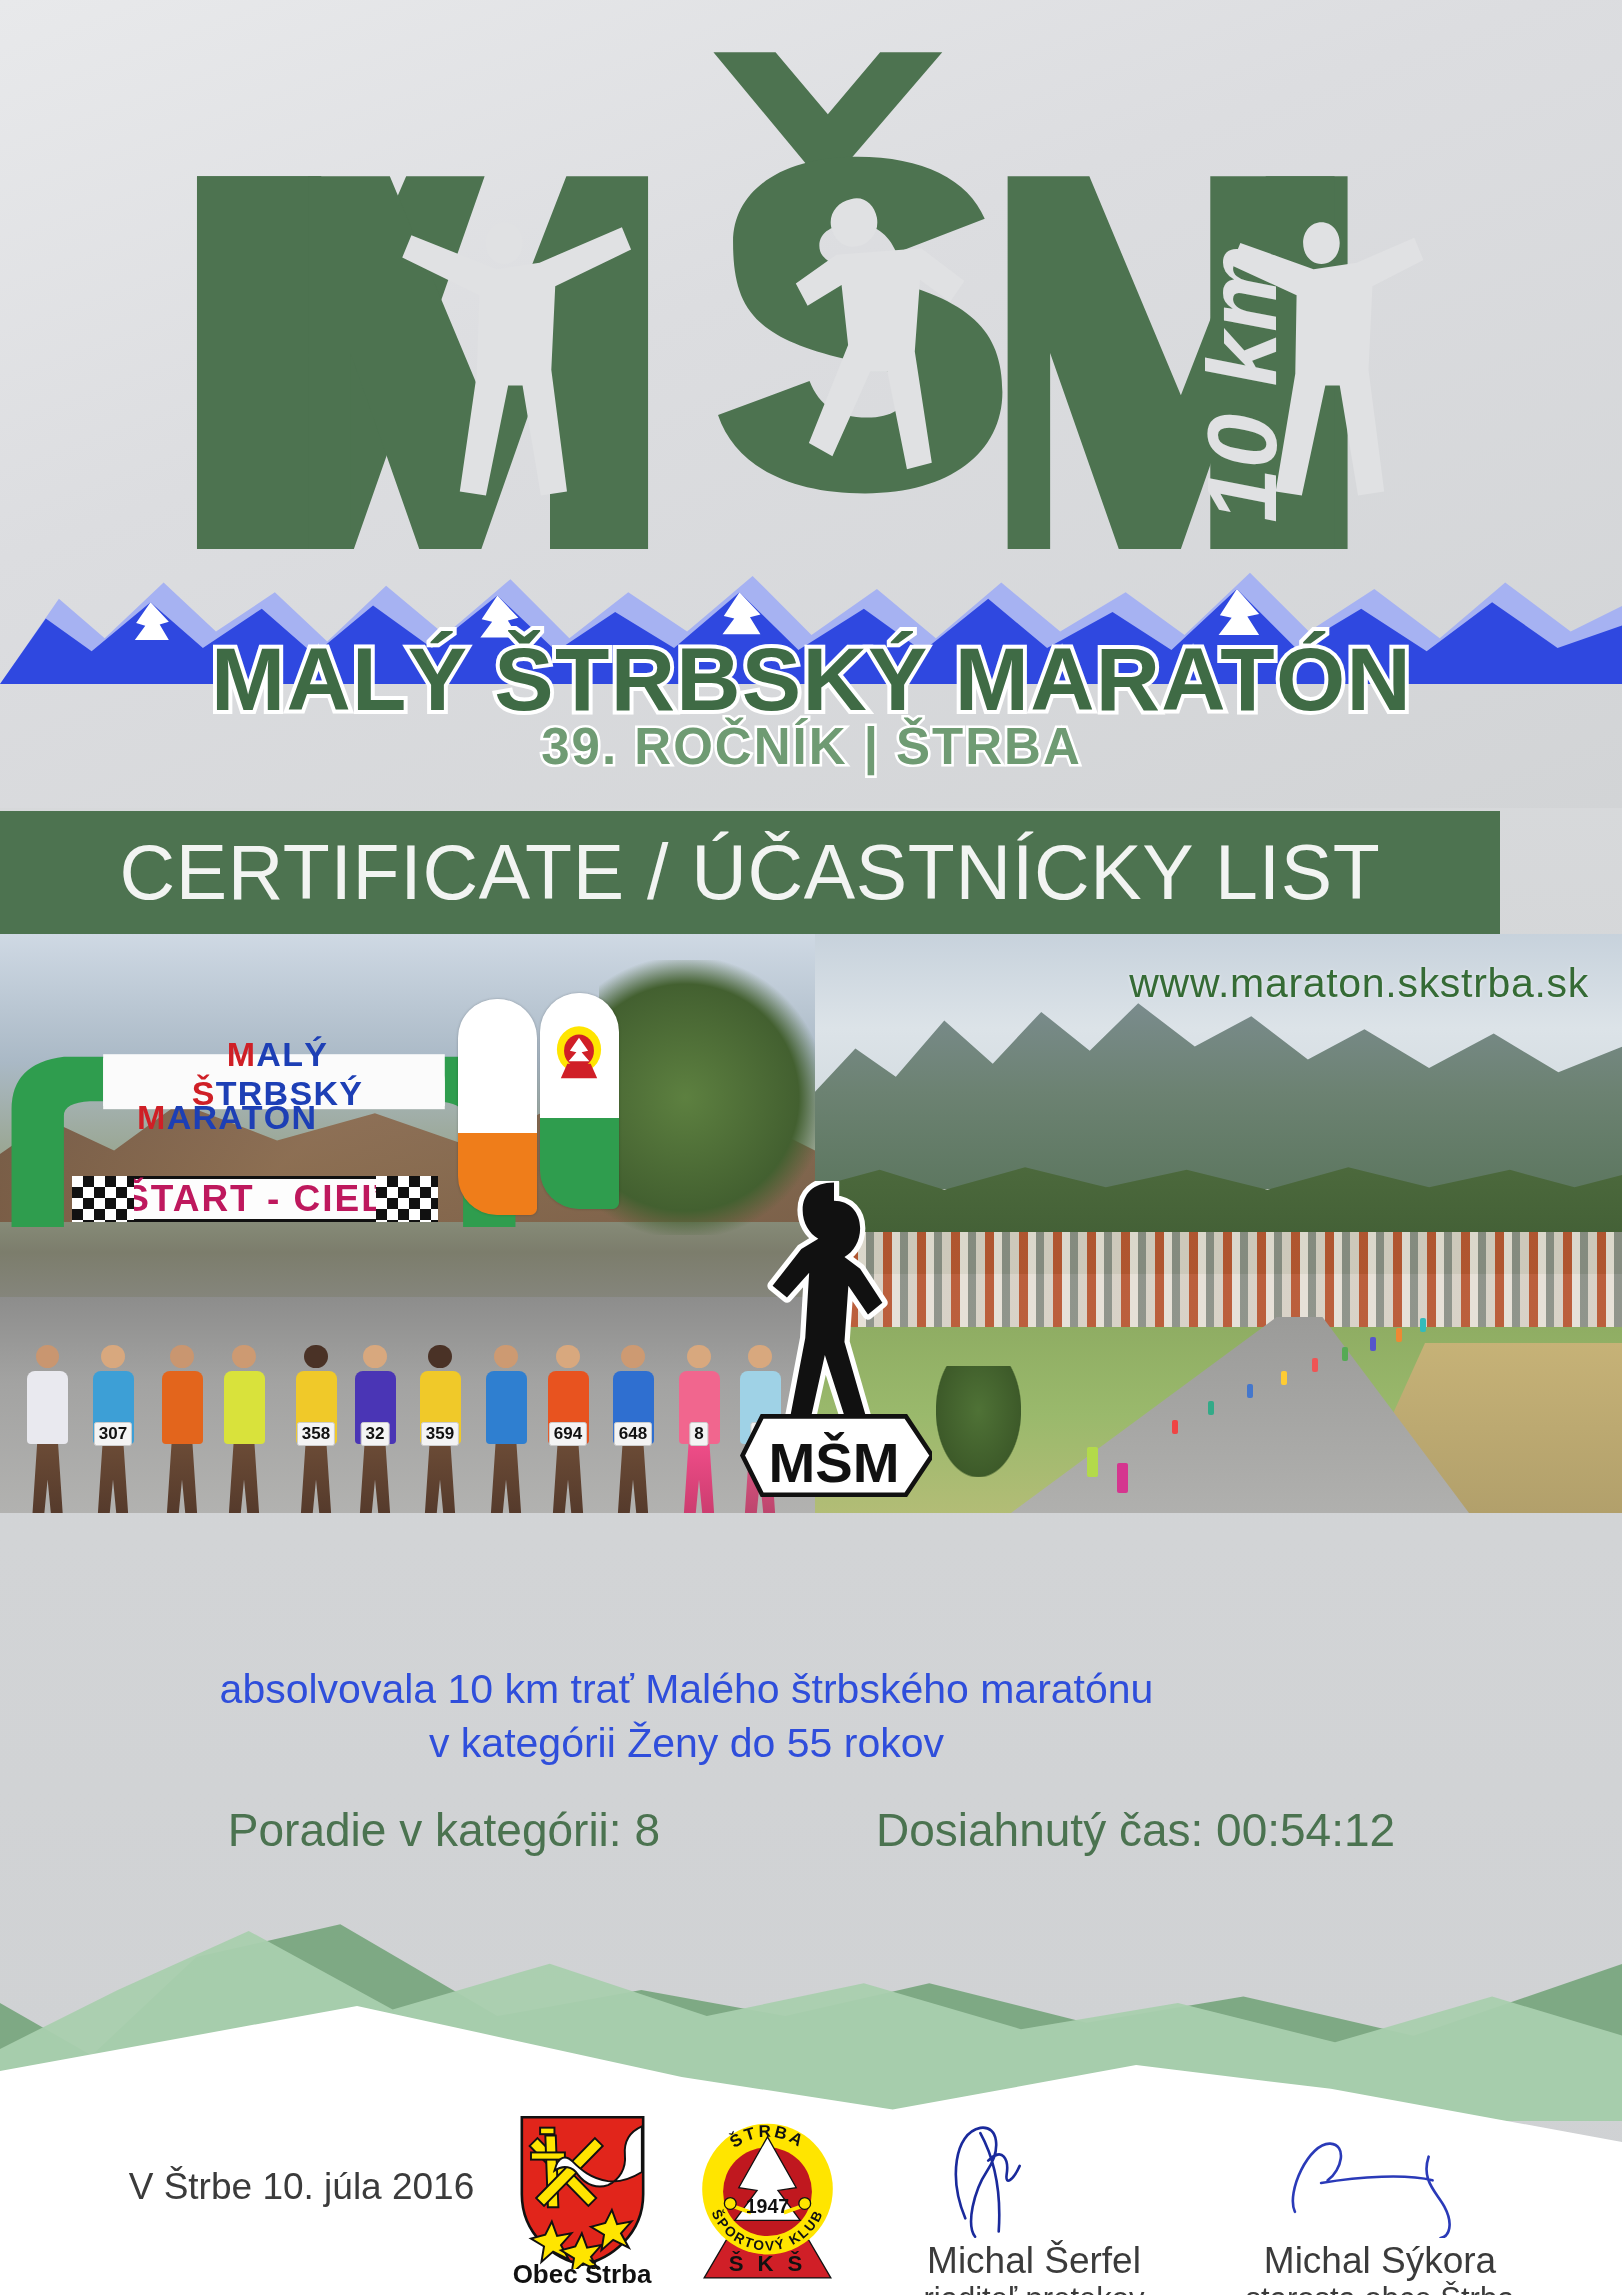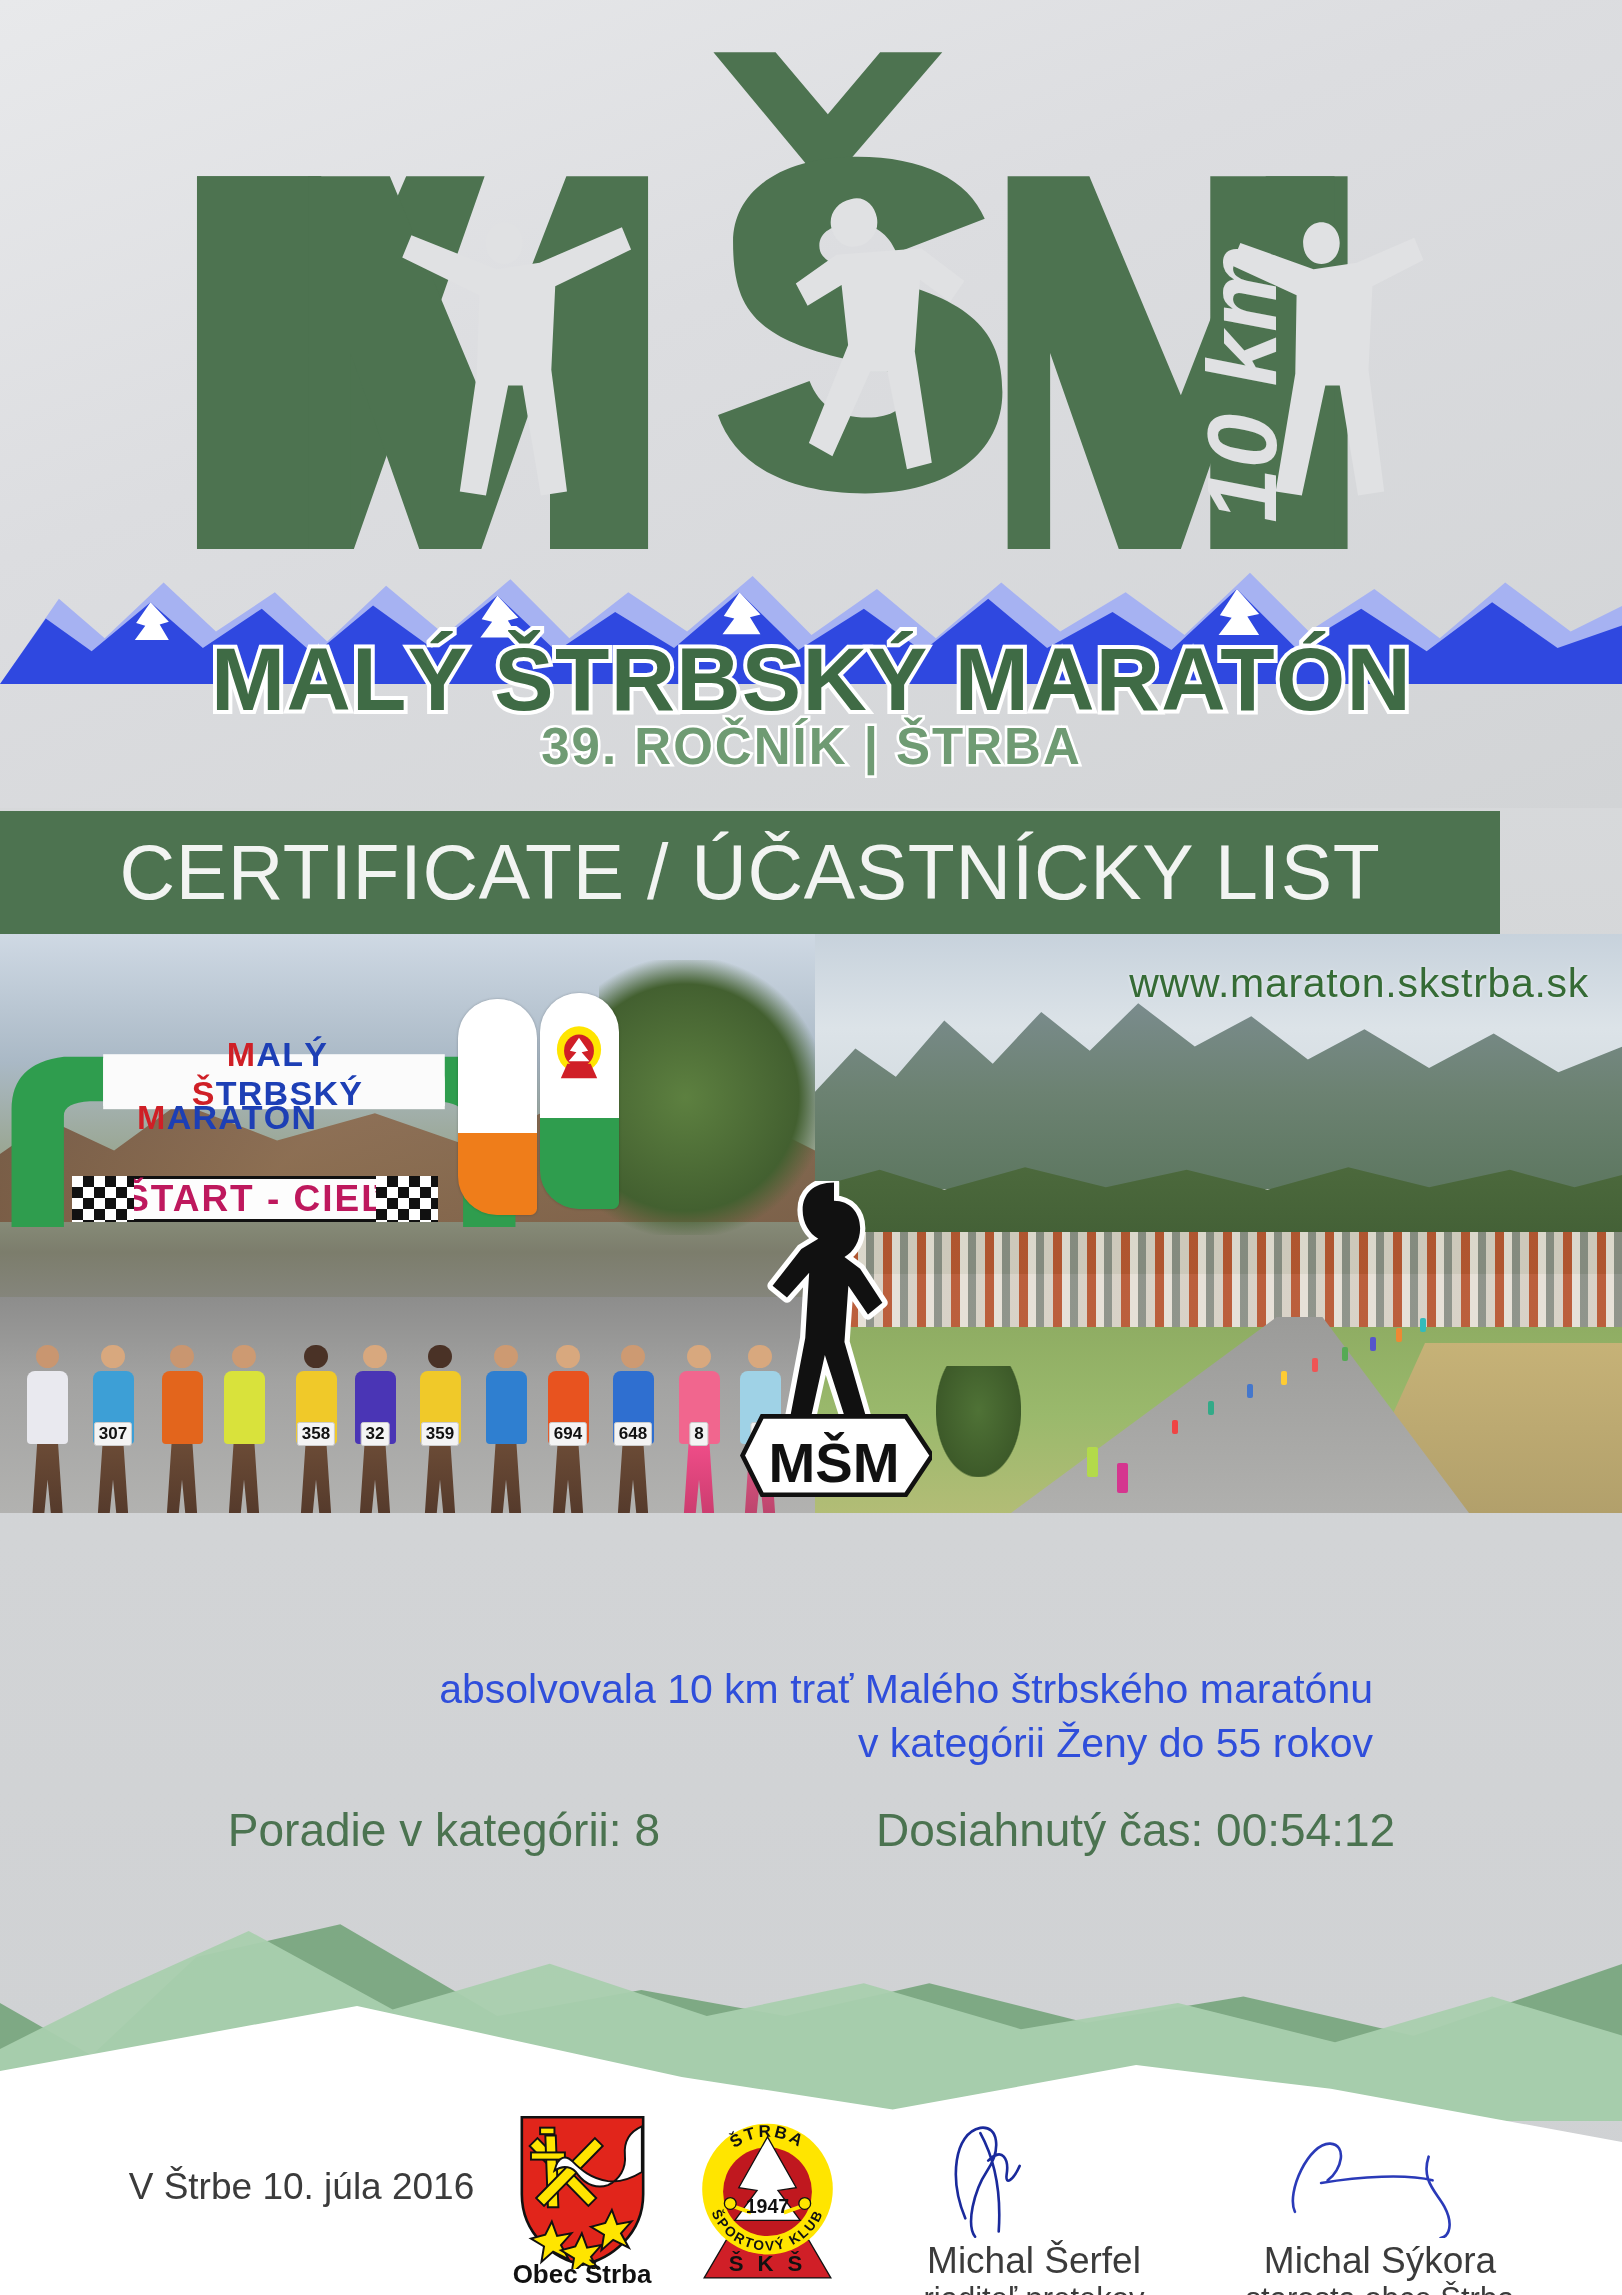--- a/index.html
+++ b/index.html
@@ -150,21 +150,21 @@
   #name-banner{
     position:absolute; left:0; top:1514px; width:1623px; height:110px;
     background:#4d7350; display:flex; align-items:center; justify-content:center;
   }
   #name-text{
     color:#ffffff; font-size:76px; font-weight:400; letter-spacing:0.7px; white-space:nowrap;
   }
 
   
   #desc-block{
-    position:absolute; left:0; top:1662px; width:1373px; text-align:right;
+    position:absolute; left:0; top:1662px; width:1373px; text-align:center;
   }
   .desc-line{ color:#2f4edb; font-size:41px; line-height:1.32; }
 
   #result-row{
     position:absolute; left:0; top:1803px; width:1623px;
     display:flex; justify-content:center; gap:216px;
   }
   .result-item{ color:#4b7350; font-size:46px; white-space:nowrap; }
 
   

